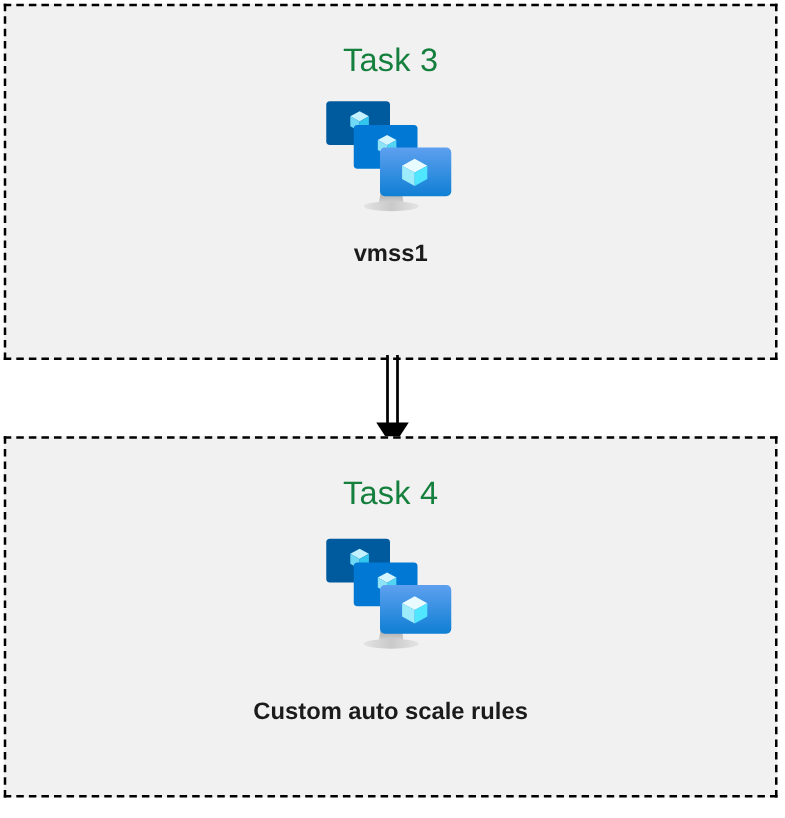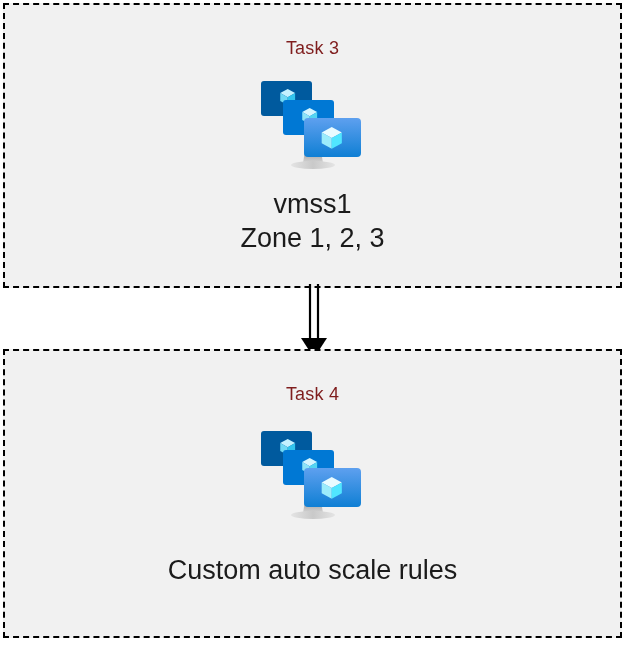--- a/index.html
+++ b/index.html
@@ -38,44 +38,45 @@
   #task-box-3 {
     top: 3px;
     height: 285px;
   }
   #task-box-4 {
     top: 349px;
     height: 289px;
   }
 
   .task-title {
-    color: #7f1d1d;
-    font-size: 18px;
+    color: #15803d;
+    font-size: 26px;
     line-height: 30px;
     letter-spacing: 0.2px;
     margin-top: 28px;
     white-space: nowrap;
   }
 
   .icon-wrap {
     margin-top: 14px;
     width: 110px;
     height: 96px;
     position: relative;
   }
   #task-box-4 .icon-wrap {
     margin-top: 18px;
   }
 
   .caption {
     color: #1b1b1b;
-    font-size: 27px;
+    font-size: 19px;
     line-height: 34px;
     text-align: center;
     white-space: nowrap;
+    font-weight: bold;
   }
   .caption.first {
     margin-top: 14px;
   }
   #task-box-4 .caption.first {
     margin-top: 30px;
   }
 
   
   .connector {
@@ -133,21 +134,20 @@
         <rect x="46" y="41" width="57" height="39" rx="4" fill="url(#frontMon3)"></rect>
         <g transform="translate(62,50) scale(0.84)">
           <path d="M14 0 L26 6.6 L14 13.2 L2 6.6 Z" fill="#e8fbff"></path>
           <path d="M2 6.6 L14 13.2 L14 26 L2 19.4 Z" fill="#9cecfb"></path>
           <path d="M26 6.6 L14 13.2 L14 26 L26 19.4 Z" fill="#50e6ff"></path>
         </g>
       </svg>
     </div>
 
     <div class="caption first">vmss1</div>
-    <div class="caption">Zone 1, 2, 3</div>
   </div>
 
   <div class="connector">
     <svg viewBox="0 0 36 76" width="36" height="76" xmlns="http://www.w3.org/2000/svg">
 
       <line x1="14" y1="0" x2="14" y2="56" stroke="#000000" stroke-width="2.2"></line>
       <line x1="22" y1="0" x2="22" y2="56" stroke="#000000" stroke-width="2.2"></line>
 
       <polygon points="5,54 31,54 18,74" fill="#000000"></polygon>
     </svg>

